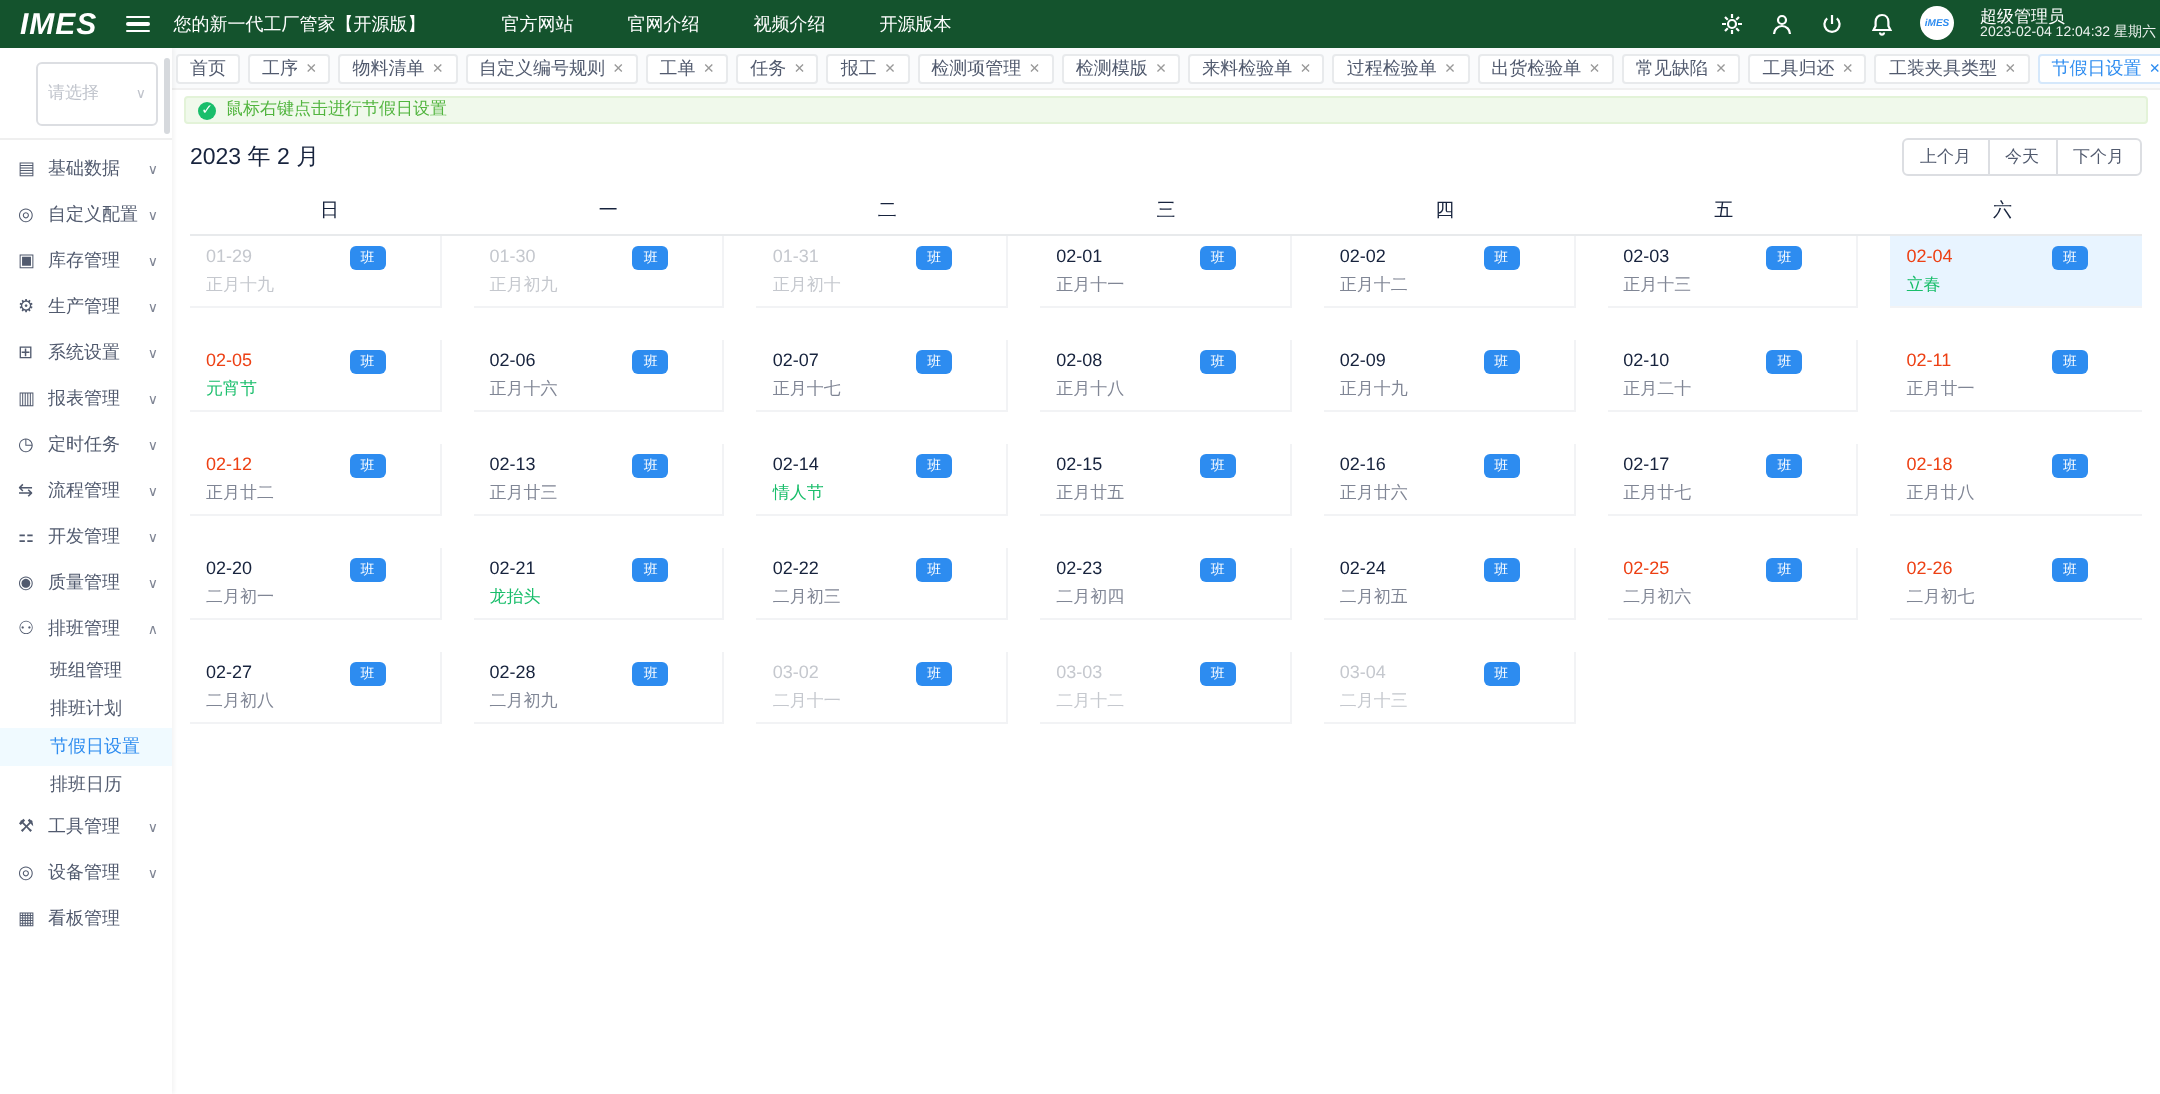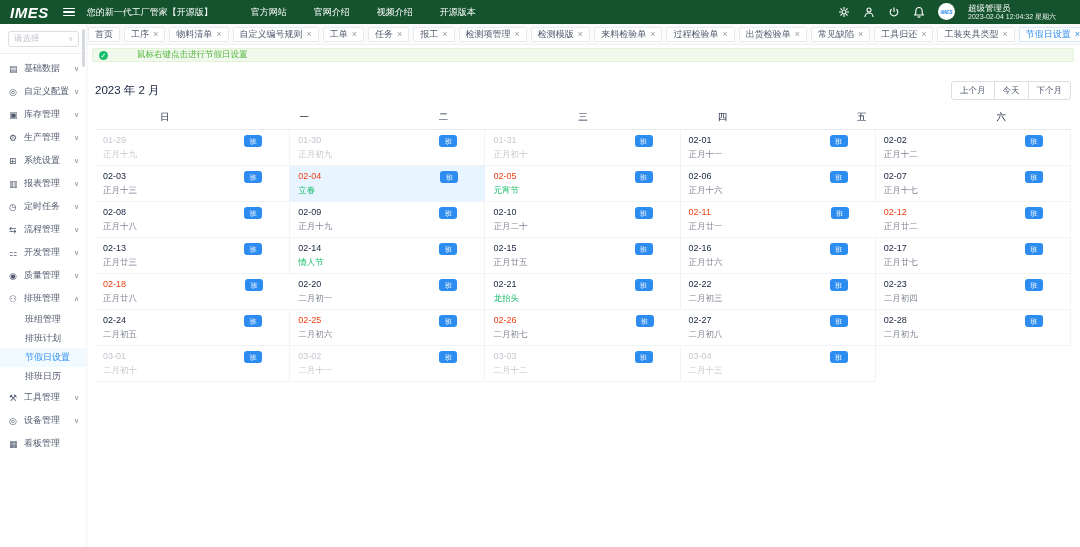--- a/index.html
+++ b/index.html
@@ -8,33 +8,33 @@
 
   
   .topbar { position:fixed; top:0; left:0; right:0; height:24px; background:#14532d;
     display:flex; align-items:center; color:#fff; z-index:20; }
   .logo { font-size:15px; font-weight:800; font-style:italic; letter-spacing:.5px; margin:0 14px 0 10px; }
   .burger { width:12px; display:flex; flex-direction:column; gap:2px; margin-right:12px; cursor:pointer; }
   .burger i { display:block; height:1.5px; background:#fff; border-radius:1px; }
   .app-title { font-size:9px; }
   .top-links { display:flex; gap:27px; margin-left:38px; font-size:9px; }
   .top-link { cursor:pointer; }
-  .top-right { margin-left:auto; display:flex; align-items:center; gap:13px; padding-right:24px; }
+  .top-right { margin-left:auto; display:flex; align-items:center; gap:13px; padding-right:2px; }
   .top-icon { display:flex; cursor:pointer; }
   .avatar { width:17px; height:17px; border-radius:50%; background:#fff; color:#2d8cf0;
     font-size:5px; font-weight:800; font-style:italic; display:flex; align-items:center; justify-content:center; flex:none; }
   .user-info { line-height:1.2; }
   .user-name { font-size:8.5px; }
   .user-date { font-size:7px; opacity:.92; }
 
   
   .sidebar { position:fixed; top:24px; left:0; bottom:0; width:86px; background:#fff; z-index:10;
     box-shadow:1px 0 2px rgba(0,0,0,.05); }
   .side-scrollthumb { position:absolute; top:5px; right:1px; width:3px; height:38px; background:#d6d9dd; border-radius:2px; }
-  .side-select { margin:7px 7px 6px 8px; border:1px solid #dcdee2; border-radius:3px; height:16px;
+  .side-select { margin:7px 7px 6px 18px; border:1px solid #dcdee2; border-radius:3px; height:32px;
     display:flex; align-items:center; justify-content:space-between; padding:0 5px;
     color:#c0c4cc; font-size:8.5px; cursor:pointer; background:#fff; }
   .side-select .chev { font-size:7px; color:#c0c4cc; }
   .side-hr { height:1px; background:#efefef; margin:0 0 3px 0; }
   .menu-item { position:relative; height:23px; display:flex; align-items:center; padding-left:9px;
     color:#515a6e; font-size:9px; cursor:pointer; white-space:nowrap; }
   .mi-icon { width:13px; font-size:9px; color:#515a6e; margin-right:2px; font-style:normal; }
   .mi-chevron { position:absolute; right:7px; font-size:7px; color:#808695; }
   .sub-item { height:19px; display:flex; align-items:center; padding-left:25px; font-size:9px;
     color:#515a6e; cursor:pointer; white-space:nowrap;text-align:right; }
@@ -44,38 +44,38 @@
   .main { position:absolute; top:24px; left:86px; right:0; bottom:0; background:#fff; }
 
   .tabbar { height:21px; display:flex; align-items:center; padding:0 0; background:#fafbfc;
     border-bottom:1px solid #f0f0f0; overflow:hidden; white-space:nowrap; }
   .tab { display:inline-flex; align-items:center; height:15px; border:1px solid #e8eaec; border-radius:2px;
     background:#fff; margin:0 2px; padding:0 6px; font-size:9px; color:#515a6e; cursor:pointer; flex:none; }
   .tab.active { color:#2d8cf0; border-color:#d5e8fb; }
   .tab-close { margin-left:4px; font-size:9px; color:#999; cursor:pointer; line-height:1; }
   .tab.active .tab-close { color:#2d8cf0; }
 
-  .alert { margin:3px 6px 12px 6px; height:14px; background:#f0f9eb; border:1px solid #e3f3d8;
-    border-radius:2px; display:flex; align-items:center; padding:0 6px;gap:24px; }
+  .alert { margin:3px 6px 0 6px; height:14px; background:#f0f9eb; border:1px solid #e3f3d8;
+    border-radius:2px; display:flex; align-items:center; padding:0 6px; }
   .alert-icon { width:9px; height:9px; border-radius:50%; background:#19be6b; color:#fff;
     font-size:7px; line-height:9px; text-align:center; margin-right:5px; flex:none; }
   .alert-text { font-size:8.5px; color:#52b53f; }
 
   .card { padding:7px 9px 0 9px; }
   .card-head { display:flex; align-items:center; justify-content:space-between; }
   .cal-title { font-size:11.5px; color:#17233d; }
   .btn-group { display:flex;margin-left:32px; }
   .btn { border:1px solid #dcdee2; background:#fff; color:#515a6e; font-size:8.5px;
     padding:2.5px 8px; cursor:pointer; margin-left:-1px; font-family:inherit; }
   .btn:first-child { border-radius:3px 0 0 3px; margin-left:0; }
   .btn:last-child { border-radius:0 3px 3px 0; }
 
   .cal-head { display:grid; grid-template-columns:repeat(7,1fr); margin-top:9px; border-bottom:1px solid #e8eaec; }
   .cal-head div { text-align:center; font-size:9.5px; color:#17233d; padding:2px 0 5px 0; }
-  .cal-grid { display:grid; grid-template-columns:repeat(5,1fr); }
+  .cal-grid { display:grid; grid-template-columns:repeat(7,1fr);gap:16px; }
   .cal-cell { position:relative; height:36px; padding:5px 0 0 8px;
     border-right:1px solid #f2f3f5; border-bottom:1px solid #f2f3f5; cursor:pointer; }
   .cal-cell:nth-child(7n) { border-right:none; }
   .cal-cell.today { background:#e8f4ff; }
   .date { font-size:9px; color:#17233d; }
   .date.red { color:#ed4014; }
   .date.dim { color:#c5c8ce; }
   .lunar { font-size:8.5px; color:#808695; margin-top:3.5px; }
   .lunar.festival { color:#19be6b; }
   .lunar.dim { color:#c5c8ce; }
@@ -452,25 +452,20 @@
           <div class="date normal">02-27</div>
           <div class="lunar normal">二月初八</div>
           <span class="badge">班</span>
         </div>
         <div class="cal-cell">
           <div class="date normal">02-28</div>
           <div class="lunar normal">二月初九</div>
           <span class="badge">班</span>
         </div>
         <div class="cal-cell">
-          <div class="date dim">03-01</div>
-          <div class="lunar dim">二月初十</div>
-          <span class="badge">班</span>
-        </div>
-        <div class="cal-cell">
           <div class="date dim">03-02</div>
           <div class="lunar dim">二月十一</div>
           <span class="badge">班</span>
         </div>
         <div class="cal-cell">
           <div class="date dim">03-03</div>
           <div class="lunar dim">二月十二</div>
           <span class="badge">班</span>
         </div>
         <div class="cal-cell">

